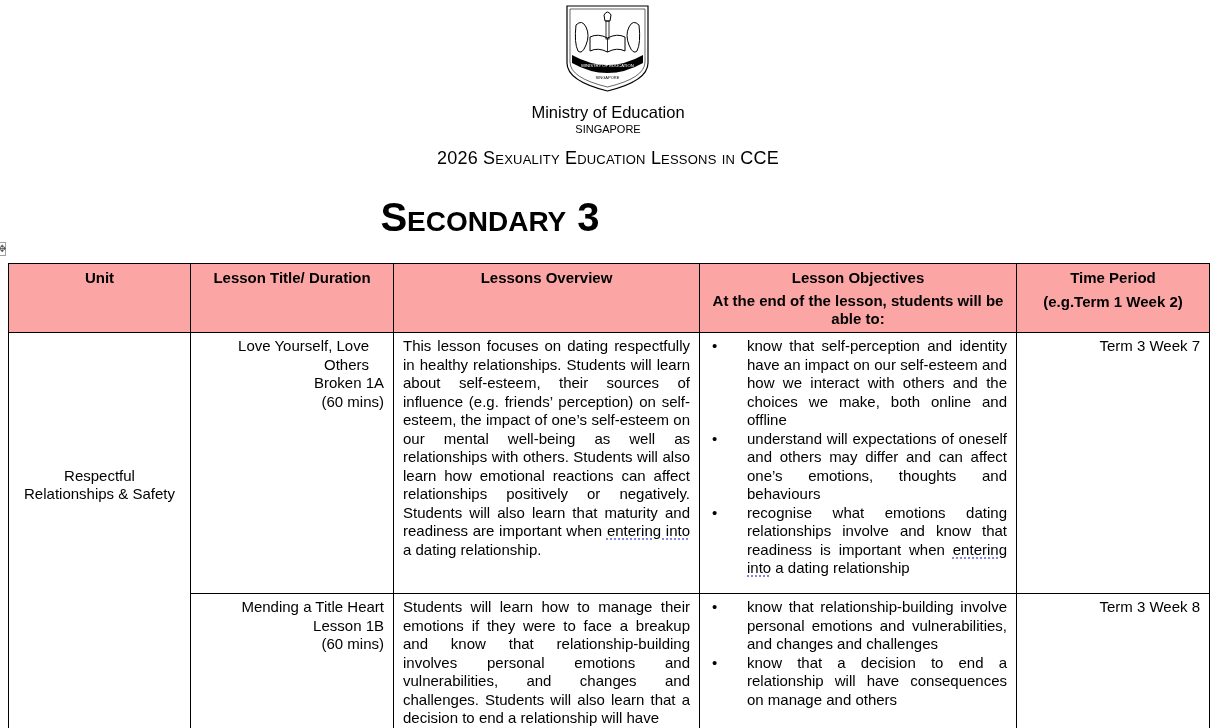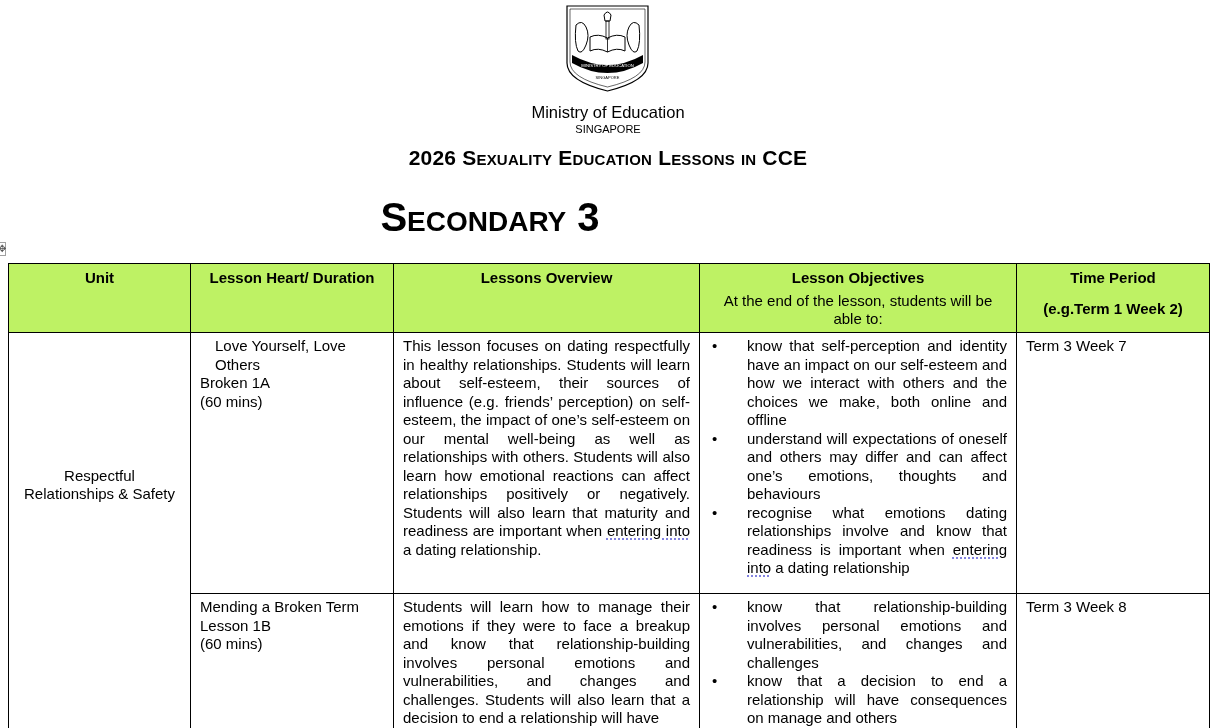--- a/index.html
+++ b/index.html
@@ -13,21 +13,21 @@
     .ministry {
       position: absolute; left: 0; width: 1216px; top: 103px;
       text-align: center; font-size: 16.5px; line-height: 19px;
     }
     .singapore {
       position: absolute; left: 0; width: 1216px; top: 123px;
       text-align: center; font-size: 11px; line-height: 13px;
     }
     .doc-title {
       position: absolute; left: 0; width: 1216px; top: 146px;
-      text-align: center; font-size: 21px; font-weight: bold; line-height: 24px;
+      text-align: center; font-size: 18px; font-weight: normal; line-height: 24px;
       font-variant: small-caps; letter-spacing: 0.2px;
     }
     .level-title {
       position: absolute; left: 0; width: 980px; top: 193px;
       text-align: center; font-size: 40px; font-weight: bold; line-height: 48px;
       font-variant: small-caps;
     }
     .table-handle {
       position: absolute; left: -3px; top: 242px; width: 9px; height: 14px;
       border: 1px solid #a0a0a0; background: #fff; box-sizing: border-box;
@@ -35,24 +35,24 @@
     }
     table.lessons {
       position: absolute; left: 8px; top: 263px;
       border-collapse: collapse; table-layout: fixed;
       width: 1201px; font-size: 15px; line-height: 18.5px;
     }
     table.lessons th, table.lessons td {
       border: 1px solid #000; vertical-align: top; padding: 4px 9px 2px 9px;
     }
     table.lessons th {
-      background: #bef264; font-weight: bold; text-align: center; height: 61px; padding-top: 5px;
+      background: #fca5a5; font-weight: bold; text-align: center; height: 61px; padding-top: 5px;
     }
-    .th-sub { font-weight: normal; display: block; }
-    .center { text-align: left; }
+    .th-sub { font-weight: bold; display: block; }
+    .center { text-align: right; }
     .justify { text-align: justify; }
     .unit-cell { vertical-align: middle !important; text-align: center; }
     ul.obj { margin: 0; padding: 0; list-style: none; }
     ul.obj li { position: relative; padding-left: 38px; text-align: justify; }
     ul.obj li .bullet { position: absolute; left: 3px; top: 0; }
     .squiggle { text-decoration: underline dotted #5b5bd6; text-underline-offset: 3px; }
   </style>
 </head>
 <body>
 
@@ -87,29 +87,29 @@
   <colgroup>
     <col style="width:182px">
     <col style="width:203px">
     <col style="width:306px">
     <col style="width:317px">
     <col style="width:193px">
   </colgroup>
   <thead>
     <tr>
       <th><span>Unit</span></th>
-      <th><span>Lesson Heart/ Duration</span></th>
+      <th><span>Lesson Title/ Duration</span></th>
       <th><span>Lessons Overview</span></th>
       <th>
         <span>Lesson Objectives</span>
         <span class="th-sub" style="margin-top:4px">At the end of the lesson, students will be able to:</span>
       </th>
       <th>
         <span>Time Period</span>
-        <span class="th-sub" style="font-weight:bold;margin-top:12px">(e.g.Term 1 Week 2)</span>
+        <span class="th-sub" style="font-weight:bold;margin-top:5px">(e.g.Term 1 Week 2)</span>
       </th>
     </tr>
   </thead>
   <tbody>
     <tr style="height:261px">
       <td class="unit-cell" rowspan="2" style="padding-bottom:100px">
         <span style="display:inline-block;max-width:165px">Respectful Relationships &amp; Safety</span>
       </td>
       <td class="center">
         <div style="padding:0 15px">Love Yourself, Love Others</div>
@@ -123,27 +123,27 @@
         <ul class="obj">
           <li><span class="bullet">•</span><span>know that self-perception and identity have an impact on our self-esteem and how we interact with others and the choices we make, both online and offline</span></li>
           <li><span class="bullet">•</span><span>understand will expectations of oneself and others may differ and can affect one’s emotions, thoughts and behaviours</span></li>
           <li><span class="bullet">•</span><span>recognise what emotions dating relationships involve and know that readiness is important when </span><span class="squiggle">entering into</span><span> a dating relationship</span></li>
         </ul>
       </td>
       <td class="center">Term 3 Week 7</td>
     </tr>
     <tr style="height:140px">
       <td class="center">
-        <div>Mending a Broken Term</div>
+        <div>Mending a Title Heart</div>
         <div>Lesson 1B</div>
         <div>(60 mins)</div>
       </td>
       <td class="justify">Students will learn how to manage their emotions if they were to face a breakup and know that relationship-building involves personal emotions and vulnerabilities, and changes and challenges. Students will also learn that a decision to end a relationship will have</td>
       <td>
         <ul class="obj">
-          <li><span class="bullet">•</span><span>know that relationship-building involves personal emotions and vulnerabilities, and changes and challenges</span></li>
+          <li><span class="bullet">•</span><span>know that relationship-building involve personal emotions and vulnerabilities, and changes and challenges</span></li>
           <li><span class="bullet">•</span><span>know that a decision to end a relationship will have consequences on manage and others</span></li>
         </ul>
       </td>
       <td class="center">Term 3 Week 8</td>
     </tr>
   </tbody>
 </table>
 
 </body></html>

